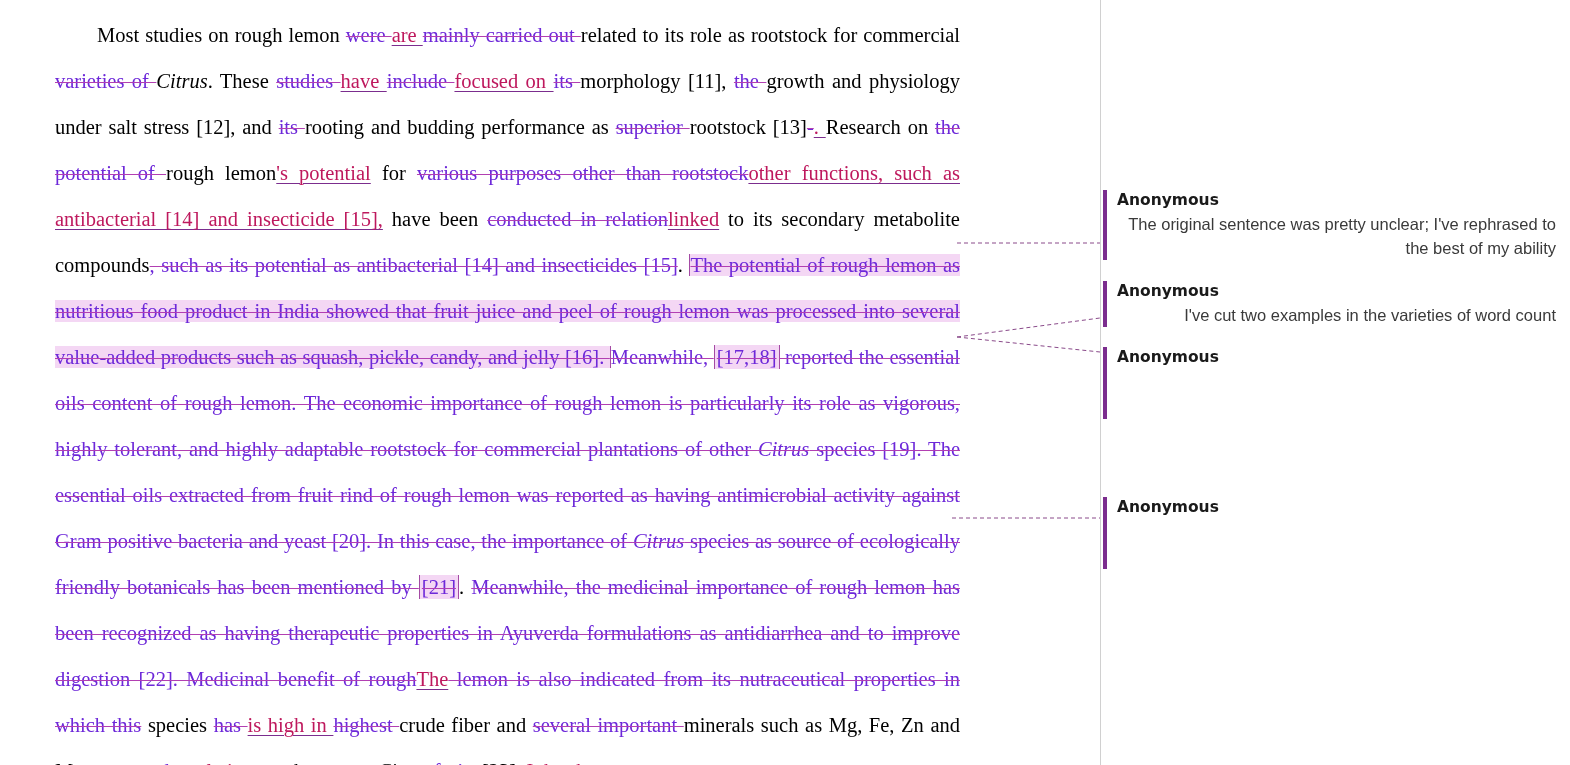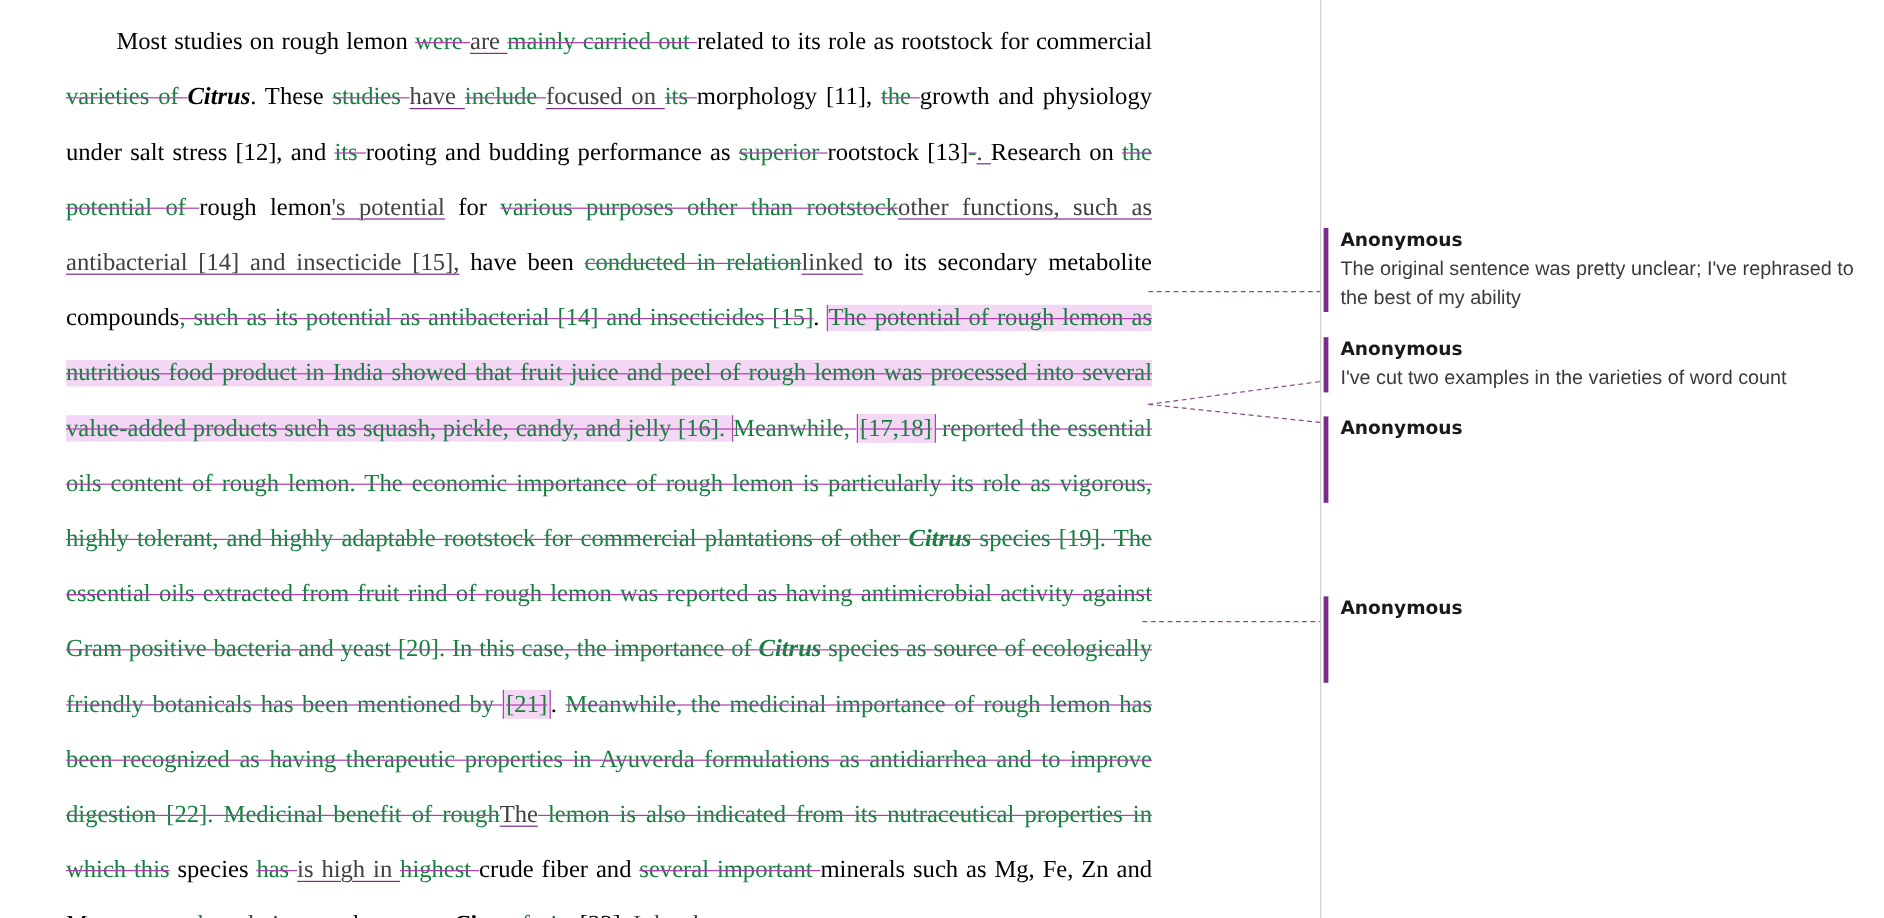--- a/index.html
+++ b/index.html
@@ -22,26 +22,26 @@
     margin-left:55px;
     font-size:20.5px;
     line-height:46px;
     text-align:justify;
     color:#000000;
     letter-spacing:0px;
   }
   #doc-body > p{margin:0;text-indent:42px;}
 
   
-  .del{ color:#15803d; text-decoration:line-through;
+  .del{ color:#6d28d9; text-decoration:line-through;
         text-decoration-color:#b23fb2; text-decoration-thickness:1.4px; }
-  .ins{ color:#404040; text-decoration:underline;
+  .ins{ color:#be185d; text-decoration:underline;
         text-decoration-color:#7b2d8e; text-decoration-thickness:1.4px;
         text-underline-offset:3px; }
-  .ital{font-style:italic;font-weight:bold;}
+  .ital{font-style:italic;}
 
   
   .hl{ background:#f4d7f4; }
   .anchor-box{
     background:#f4d7f4;
     border-left:1.5px solid #a44aa4;
     border-right:1.5px solid #a44aa4;
     padding:1px 2px;
   }
 
@@ -72,20 +72,21 @@
     background:#7b2d8e; border-radius:0px;
   }
   .c-author{
     font-size:15.5px; font-weight:bold; color:#1a1a1a;
     line-height:21px; margin-bottom:1px;
     font-family:"DejaVu Sans", sans-serif;
   }
   .c-text{
     font-size:16.5px; color:#3a3a3a; line-height:24px;
     font-family:"Liberation Sans", sans-serif;
+    text-align:right;
   }
 </style>
 </head>
 <body>
 
 <div id="doc-pane">
   <div id="doc-body">
     <p id="para-target"><span>Most studies on rough lemon </span><span class="del">were </span><span class="ins">are </span><span class="del">mainly carried out </span><span>related to its role as rootstock for commercial </span><span class="del">varieties of </span><span class="ital">Citrus</span><span>. These </span><span class="del">studies </span><span class="ins">have </span><span class="del">include </span><span class="ins">focused on </span><span class="del">its </span><span>morphology [11], </span><span class="del">the </span><span>growth and physiology under salt stress [12], and </span><span class="del">its </span><span>rooting and budding performance as </span><span class="del">superior </span><span>rootstock [13]</span><span class="del">-</span><span class="ins">. </span><span>Research on </span><span class="del">the potential of </span><span>rough lemon</span><span class="ins">'s potential</span><span> for </span><span class="del">various purposes other than rootstock</span><span class="ins">other functions, such as antibacterial [14] and insecticide [15],</span><span> have been </span><span class="del">conducted in relation</span><span class="ins">linked</span><span> to its secondary metabolite compounds</span><span class="del">, such as its potential as antibacterial [14] and insecticides [15]</span><span>. </span><span class="del hl blk-start blk-end">The potential of rough lemon as nutritious food product in India showed that fruit juice and peel of rough lemon was processed into several value-added products such as squash, pickle, candy, and jelly [16]. </span><span class="del">Meanwhile, </span><span class="del hl anchor-box">[17,18]</span><span class="del"> reported the essential oils content of rough lemon. The economic importance of rough lemon is particularly its role as vigorous, highly tolerant, and highly adaptable rootstock for commercial plantations of other </span><span class="del ital">Citrus</span><span class="del"> species [19]. The essential oils extracted from fruit rind of rough lemon was reported as having antimicrobial activity against Gram positive bacteria and yeast [20]. In this case, the importance of </span><span class="del ital">Citrus</span><span class="del"> species as source of ecologically friendly botanicals has been mentioned by </span><span class="del hl anchor-box">[21]</span><span>. </span><span class="del">Meanwhile, the medicinal importance of rough lemon has been recognized as having therapeutic properties in Ayuverda formulations as antidiarrhea and to improve digestion [22]. Medicinal benefit of rough</span><span class="ins">The</span><span class="del"> lemon is also indicated from its nutraceutical properties in which this</span><span> species </span><span class="del">has </span><span class="ins">is high in </span><span class="del">highest </span><span>crude fiber and </span><span class="del">several important </span><span>minerals such as Mg, Fe, Zn and Mn </span><span class="del">compared to</span><span class="ins">relative to </span><span>other </span><span class="del">seven </span><span class="ital">Citrus</span><span> </span><span class="del">fruits </span><span>[23]. </span><span class="ins">It has been</span></p>
   </div>
 </div>

